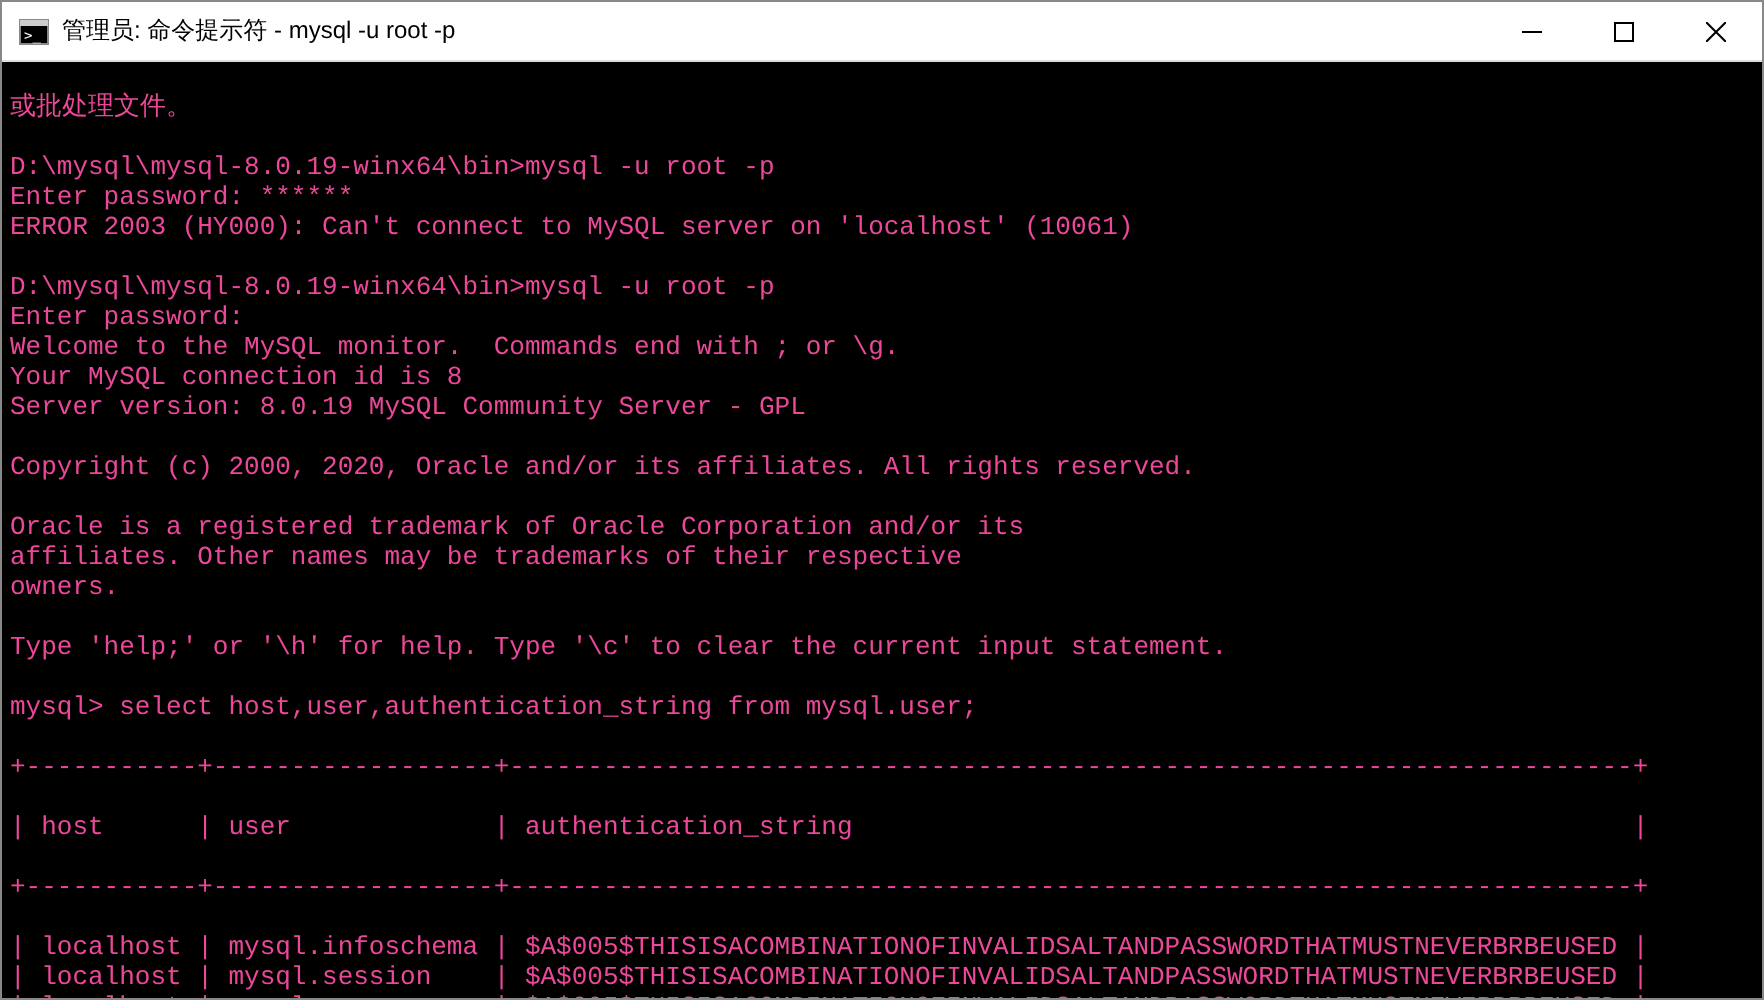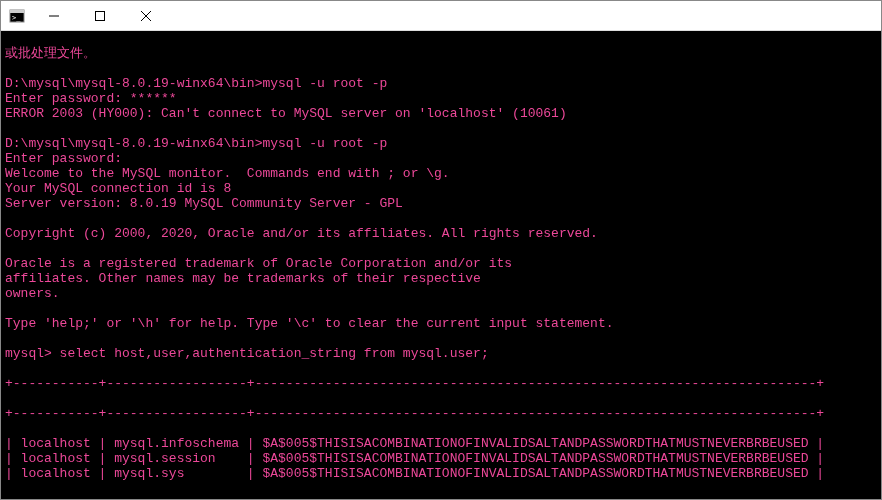--- a/index.html
+++ b/index.html
@@ -64,20 +64,21 @@
 <body>
 
 <div class="titlebar">
   <span class="title-icon">
     <svg viewBox="0 0 16 16">
       <rect x="1" y="2" width="14" height="12" fill="#000" stroke="#888" stroke-width="1"></rect>
       <rect x="1" y="2" width="14" height="3" fill="#ccc"></rect>
       <text x="3" y="12" font-size="7" fill="#fff" font-family="monospace">&gt;_</text>
     </svg>
   </span>
+  <span class="title-text">管理员: 命令提示符 - mysql  -u root -p</span>
   <div class="win-controls">
     <div class="win-btn">
       <svg width="10" height="10" viewBox="0 0 10 10">
           <line x1="0" y1="5" x2="10" y2="5" stroke="#000" stroke-width="1"></line>
         </svg>
     </div>
     <div class="win-btn">
       <svg width="10" height="10" viewBox="0 0 10 10">
           <rect x="0.5" y="0.5" width="9" height="9" fill="none" stroke="#000" stroke-width="1"></rect>
         </svg>
@@ -87,17 +88,18 @@
           <line x1="0" y1="0" x2="10" y2="10" stroke="#000" stroke-width="1"></line>
           <line x1="10" y1="0" x2="0" y2="10" stroke="#000" stroke-width="1"></line>
         </svg>
     </div>
   </div>
 </div>
 
 <div class="terminal">
 <div id="lines-top"><div class="line">或批处理文件。</div><div class="line">&nbsp;</div><div class="line">D:\mysql\mysql-8.0.19-winx64\bin&gt;mysql -u root -p</div><div class="line">Enter password: ******</div><div class="line">ERROR 2003 (HY000): Can't connect to MySQL server on 'localhost' (10061)</div><div class="line">&nbsp;</div><div class="line">D:\mysql\mysql-8.0.19-winx64\bin&gt;mysql -u root -p</div><div class="line">Enter password:</div><div class="line">Welcome to the MySQL monitor.  Commands end with ; or \g.</div><div class="line">Your MySQL connection id is 8</div><div class="line">Server version: 8.0.19 MySQL Community Server - GPL</div><div class="line">&nbsp;</div><div class="line">Copyright (c) 2000, 2020, Oracle and/or its affiliates. All rights reserved.</div><div class="line">&nbsp;</div><div class="line">Oracle is a registered trademark of Oracle Corporation and/or its</div><div class="line">affiliates. Other names may be trademarks of their respective</div><div class="line">owners.</div><div class="line">&nbsp;</div><div class="line">Type 'help;' or '\h' for help. Type '\c' to clear the current input statement.</div><div class="line">&nbsp;</div><div class="line">mysql&gt; select host,user,authentication_string from mysql.user;</div></div>
 <div class="tbl-row">+-----------+------------------+------------------------------------------------------------------------+</div>
+<div class="tbl-row">| host      | user             | authentication_string                                                  |</div>
 <div class="tbl-row">+-----------+------------------+------------------------------------------------------------------------+</div>
 <div id="tbl-rows"><div class="tbl-row">| localhost | mysql.infoschema | $A$005$THISISACOMBINATIONOFINVALIDSALTANDPASSWORDTHATMUSTNEVERBRBEUSED |</div><div class="tbl-row">| localhost | mysql.session    | $A$005$THISISACOMBINATIONOFINVALIDSALTANDPASSWORDTHATMUSTNEVERBRBEUSED |</div><div class="tbl-row">| localhost | mysql.sys        | $A$005$THISISACOMBINATIONOFINVALIDSALTANDPASSWORDTHATMUSTNEVERBRBEUSED |</div></div>
 
 
 </div>
 
 </body></html>

